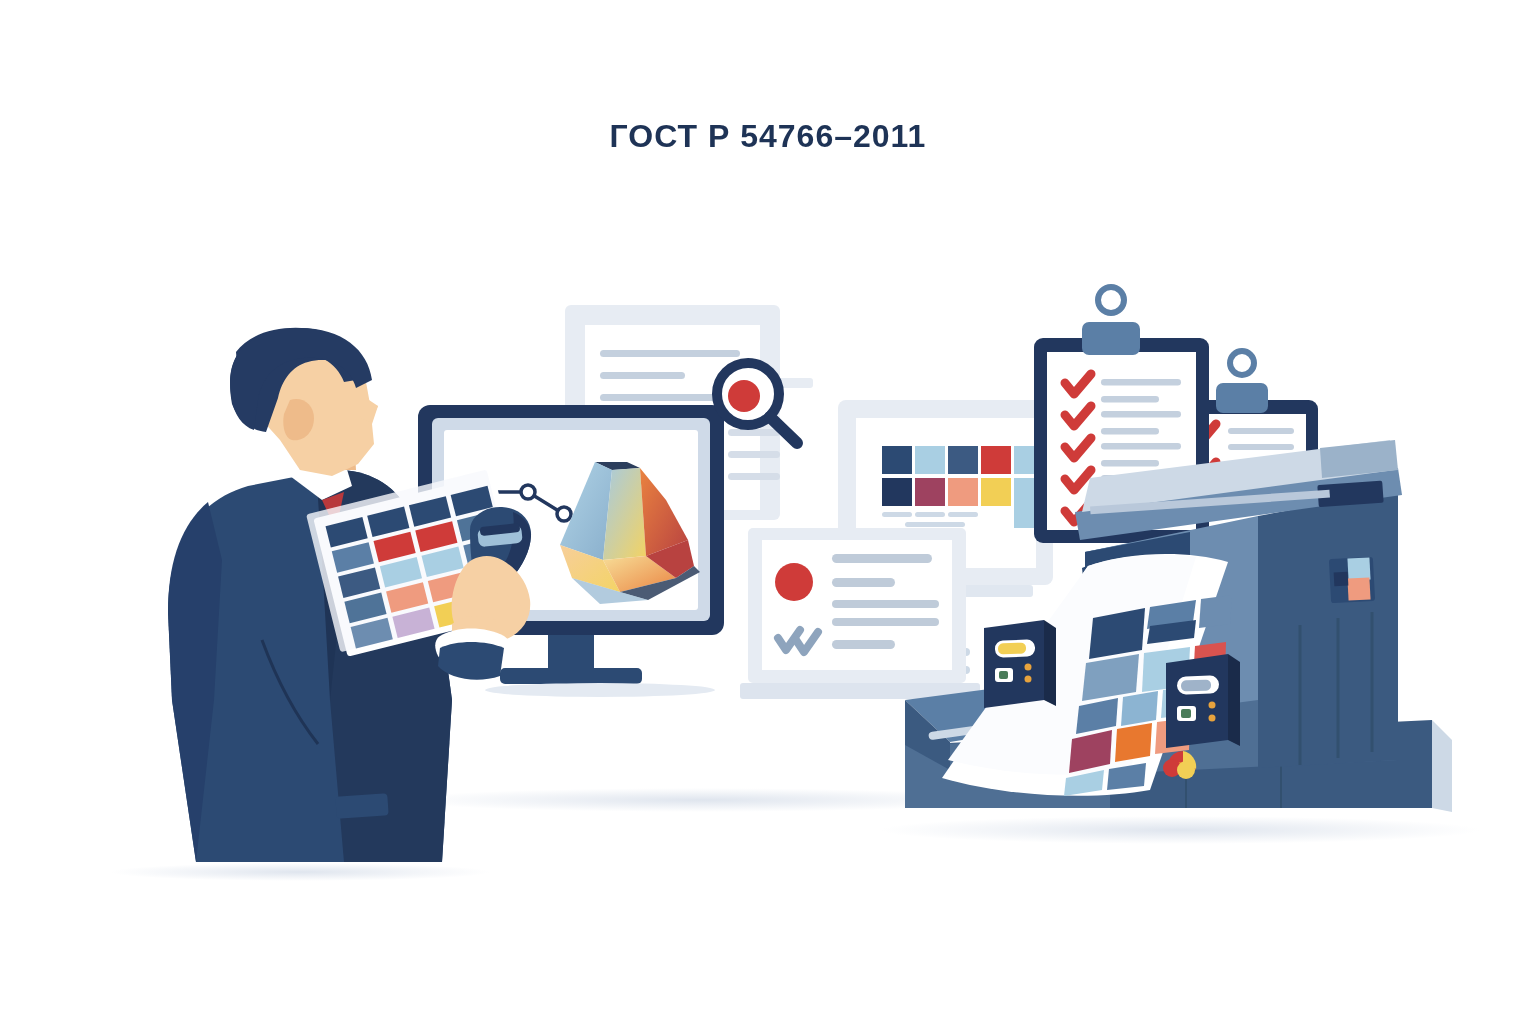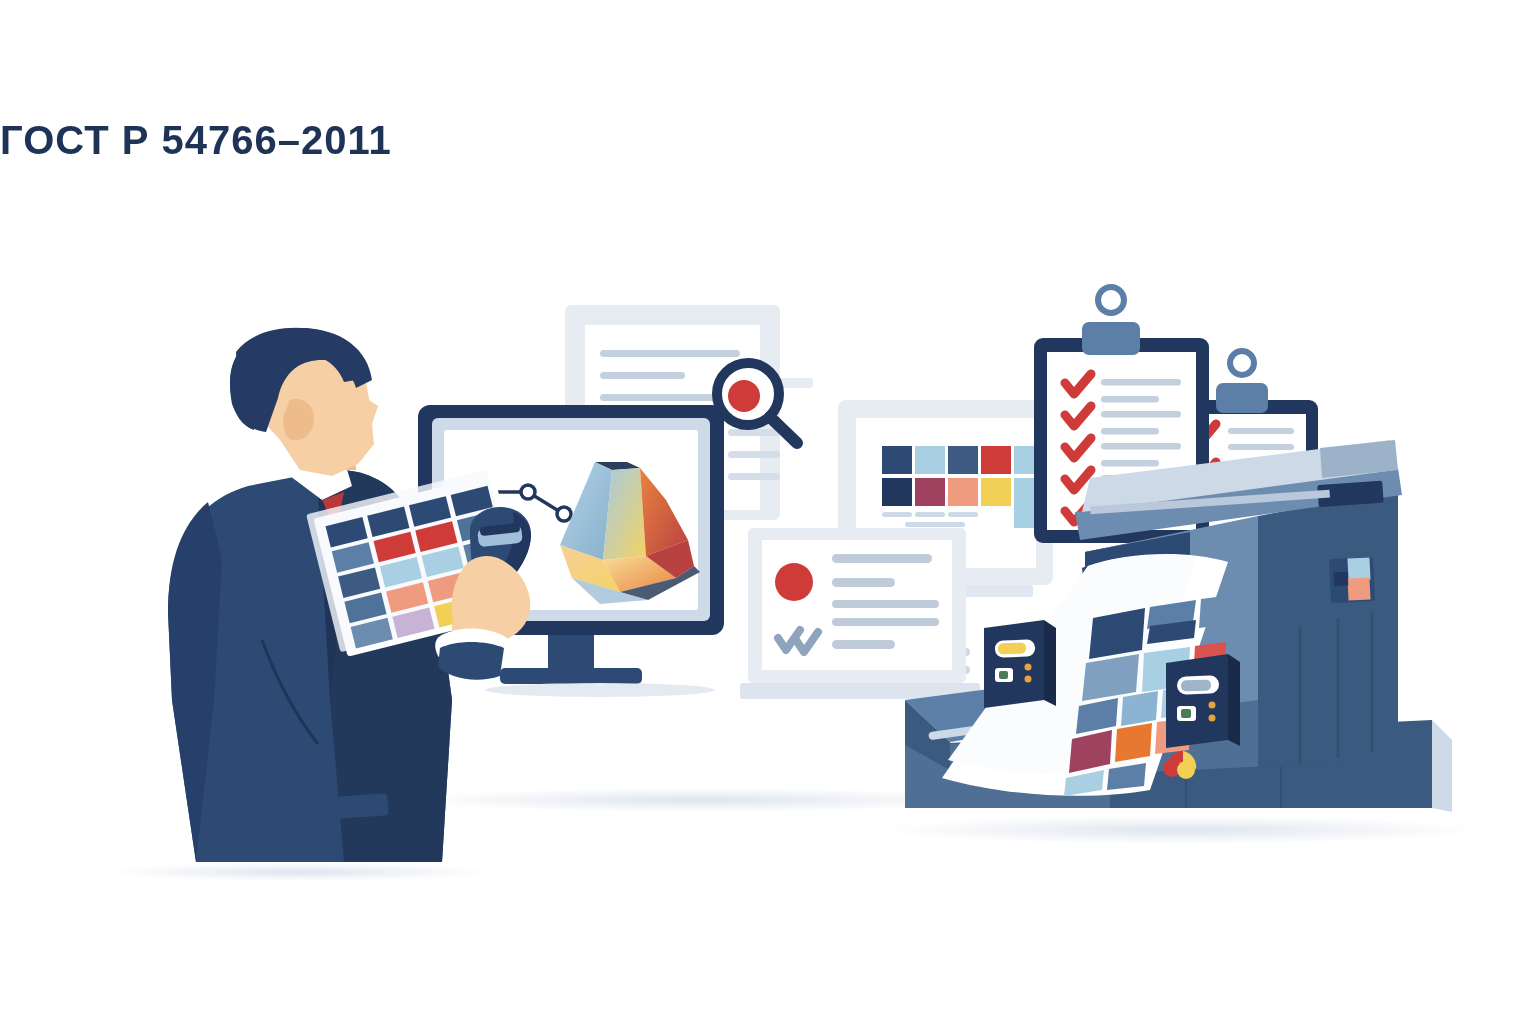--- a/index.html
+++ b/index.html
@@ -1,21 +1,21 @@
 <!DOCTYPE html>
 <html><head>
 <meta charset="utf-8">
 <style>
   html,body{margin:0;padding:0;background:#ffffff;}
   body{width:1536px;height:1024px;overflow:hidden;
        font-family:"Liberation Sans","DejaVu Sans",sans-serif;}
   #stage{position:relative;width:1536px;height:1024px;background:#ffffff;}
   #title{
-    position:absolute;left:0;top:118px;width:1536px;text-align:left;
-    font-size:40px;font-weight:bold;letter-spacing:1px;color:#1e3356;
+    position:absolute;left:0;top:118px;width:1536px;text-align:center;
+    font-size:32px;font-weight:bold;letter-spacing:1px;color:#1e3356;
     font-family:"Liberation Sans","DejaVu Sans",sans-serif;
   }
   svg.scene{position:absolute;left:0;top:0;width:1536px;height:1024px;display:block;}
 </style>
 </head>
 <body>
 
 <div id="stage">
 
   <div id="title">ГОСТ Р 54766–2011</div>

